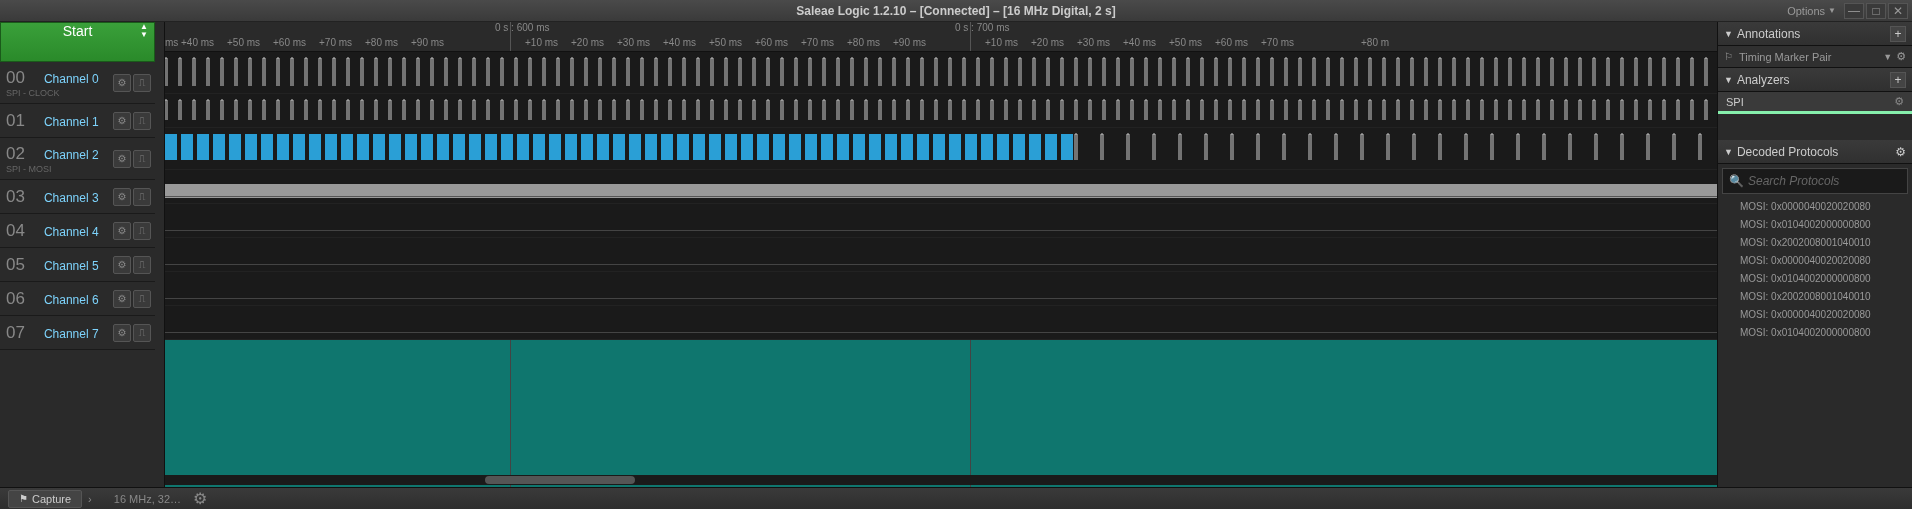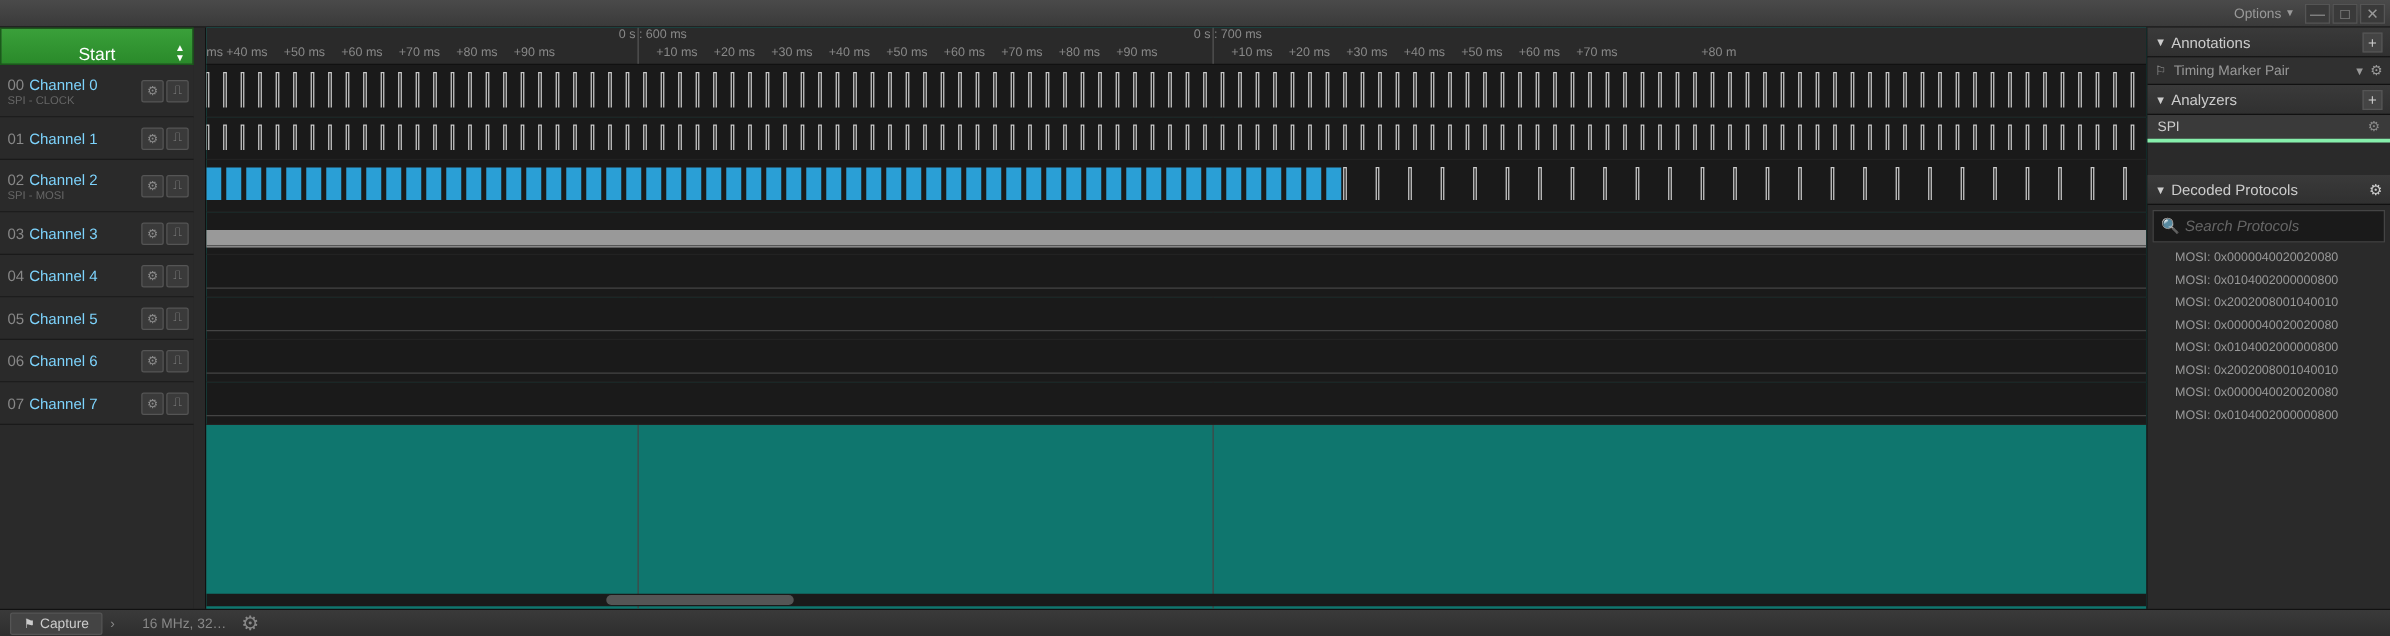--- a/index.html
+++ b/index.html
@@ -4,27 +4,27 @@
 <style>
 *{margin:0;padding:0;box-sizing:border-box;font-family:Arial,Helvetica,sans-serif;user-select:none}
 body{background:#1e1e1e;width:1912px;height:509px;overflow:hidden;color:#999}
 .titlebar{height:22px;background:linear-gradient(#4a4a4a,#3a3a3a);display:flex;align-items:center;justify-content:center;position:relative;border-bottom:1px solid #222}
 .titlebar-text{color:#ccc;font-size:12px;font-weight:bold}
 .titlebar-buttons{position:absolute;right:4px;display:flex;gap:2px;align-items:center}
 .titlebar-options{color:#999;font-size:11px;padding:0 6px;display:flex;align-items:center;gap:3px;cursor:pointer}
 .titlebar-btn{width:20px;height:16px;background:#3a3a3a;color:#999;font-size:12px;display:flex;align-items:center;justify-content:center;cursor:pointer;border:1px solid #555}
 .main{display:flex;height:calc(100% - 22px - 22px)}
 .left-col{width:155px;display:flex;flex-direction:column;background:#2a2a2a}
-.start-btn{height:30px;background:linear-gradient(#3aa03a,#2a8a2a);color:#fff;display:flex;align-items:flex-end;justify-content:center;font-size:14px;position:relative;border:1px solid #1a5a1a;cursor:pointer}
+.start-btn{height:40px;background:linear-gradient(#3aa03a,#2a8a2a);color:#fff;display:flex;align-items:flex-start;justify-content:center;font-size:14px;position:relative;border:1px solid #1a5a1a;cursor:pointer}
 .start-arrows{position:absolute;right:6px;display:flex;flex-direction:column;gap:0}
 .start-arrows span{font-size:8px;line-height:8px;color:#fff}
 .channel-row{height:34px;border-bottom:1px solid #1a1a1a;display:flex;align-items:center;padding:0 4px;background:#2a2a2a}
 .channel-row.tall{height:42px;flex-direction:row;align-items:center}
 .ch-info{display:flex;flex-direction:column;flex:1;padding-left:2px}
-.ch-num{color:#888;font-size:12px;margin-right:4px}
+.ch-num{color:#888;font-size:17px;margin-right:19px}
 .ch-name{color:#7dd3fc;font-size:12px}
 .ch-sub{color:#666;font-size:9px}
 .ch-top{display:flex;align-items:baseline}
 .ch-icons{display:flex;gap:2px}
 .icon-btn{width:18px;height:18px;background:#3a3a3a;border:1px solid #555;display:flex;align-items:center;justify-content:center;cursor:pointer;color:#888;font-size:10px;border-radius:2px}
 .waveform-area{flex:1;display:flex;flex-direction:column;background:#0f766e;position:relative;overflow:hidden}
 .timeline{height:30px;background:#2a2a2a;position:relative;border-bottom:1px solid #111}
 .time-marker{position:absolute;color:#888;font-size:10px;top:0}
 .tick-label{position:absolute;color:#888;font-size:10px;top:15px;white-space:nowrap}
 .track{height:34px;border-bottom:1px solid #222;position:relative;background:#1a1a1a}
@@ -52,20 +52,21 @@
 .hscroll-thumb{position:absolute;height:8px;top:1px;background:#555;border-radius:4px}
 .waveform-tracks{position:relative;flex:1}
 .vline{position:absolute;top:0;bottom:0;width:1px;background:#444}
 .track3-grey{position:absolute;left:0;right:0;top:14px;height:14px;background:#999}
 .navcol{width:10px;background:#2a2a2a;border-right:1px solid #111}
 </style>
 </head>
 <body>
 
 <div class="titlebar">
+  <span class="titlebar-text">Saleae Logic 1.2.10 – [Connected] – [16 MHz Digital, 2 s]</span>
   <div class="titlebar-buttons">
     <div class="titlebar-options">
         <span>Options</span>
         <span style="font-size:8px">▼</span>
       </div>
     <div class="titlebar-btn">—</div>
     <div class="titlebar-btn">□</div>
     <div class="titlebar-btn">✕</div>
   </div>
 </div>

